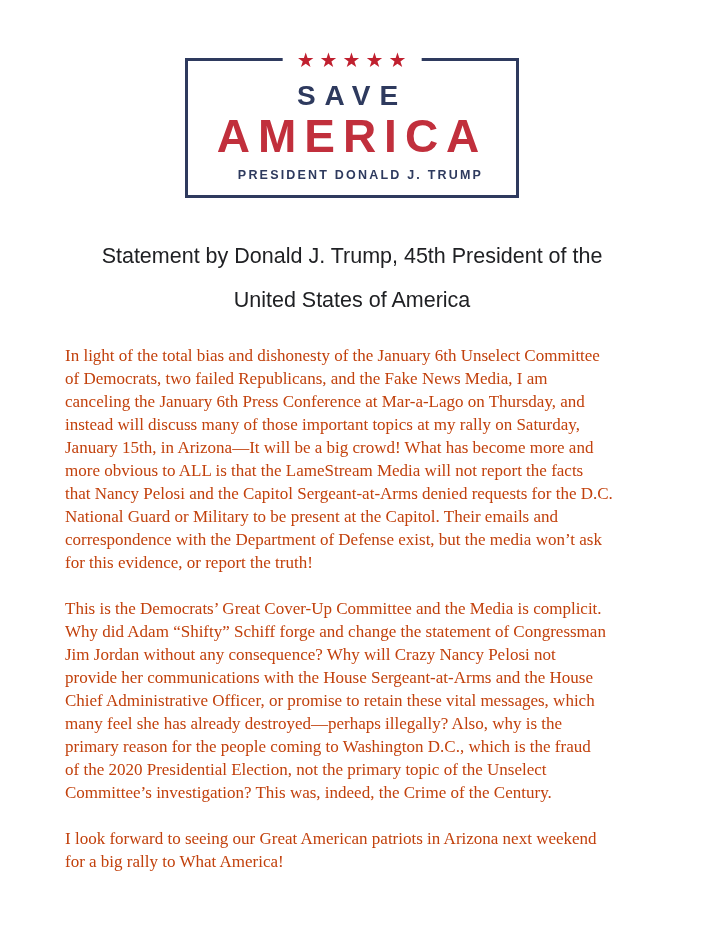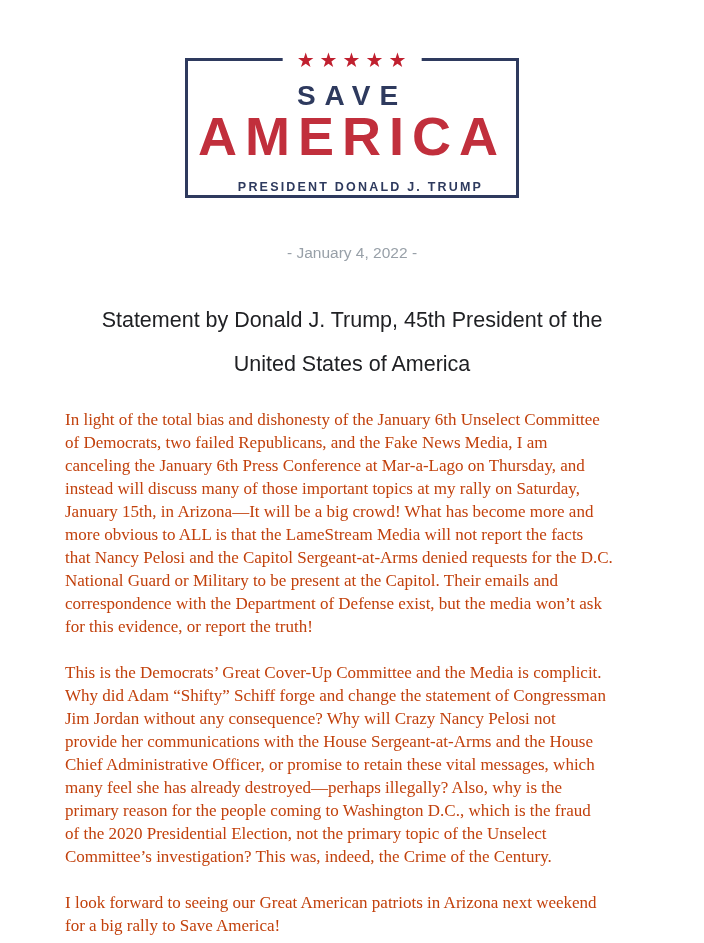--- a/index.html
+++ b/index.html
@@ -44,27 +44,27 @@
     color: #2e3a5e;
     font-size: 28px;
     font-weight: 700;
     letter-spacing: 9px;
     padding-left: 0; 
     line-height: 30px;
   }
   .logo-america {
     margin-top: 1px;
     color: #c12f3c;
-    font-size: 54px;
+    font-size: 46px;
     font-weight: 800;
     letter-spacing: 8px;
     line-height: 48px;
   }
   .logo-president {
-    margin-top: 20px;
+    margin-top: 8px;
     color: #2e3a5e;
     font-size: 12.5px;
     font-weight: 700;
     letter-spacing: 2.2px;
     padding-left: 17px;
     line-height: 14px;
   }
 
   
   .date-line {
@@ -103,21 +103,20 @@
 
 <div class="page">
 
   <div class="logo-box">
     <div class="stars-row">★★★★★</div>
     <div class="logo-save">SAVE</div>
     <div class="logo-america">AMERICA</div>
     <div class="logo-president">PRESIDENT DONALD J. TRUMP</div>
   </div>
 
-  <div class="date-line">- January 4, 2022 -</div>
 
   <h1 class="title">Statement by Donald J. Trump, 45th President of the
 United States of America</h1>
 
   <div class="body-text">
     <p class="para">In light of the total bias and dishonesty of the January 6th Unselect Committee
 of Democrats, two failed Republicans, and the Fake News Media, I am
 canceling the January 6th Press Conference at Mar-a-Lago on Thursday, and
 instead will discuss many of those important topics at my rally on Saturday,
 January 15th, in Arizona—It will be a big crowd! What has become more and
@@ -129,16 +128,16 @@
     <p class="para">This is the Democrats’ Great Cover-Up Committee and the Media is complicit.
 Why did Adam “Shifty” Schiff forge and change the statement of Congressman
 Jim Jordan without any consequence? Why will Crazy Nancy Pelosi not
 provide her communications with the House Sergeant-at-Arms and the House
 Chief Administrative Officer, or promise to retain these vital messages, which
 many feel she has already destroyed—perhaps illegally? Also, why is the
 primary reason for the people coming to Washington D.C., which is the fraud
 of the 2020 Presidential Election, not the primary topic of the Unselect
 Committee’s investigation? This was, indeed, the Crime of the Century.</p>
     <p class="para">I look forward to seeing our Great American patriots in Arizona next weekend
-for a big rally to Save America!</p>
+for a big rally to What America!</p>
   </div>
 
 </div>
 
 </body></html>

